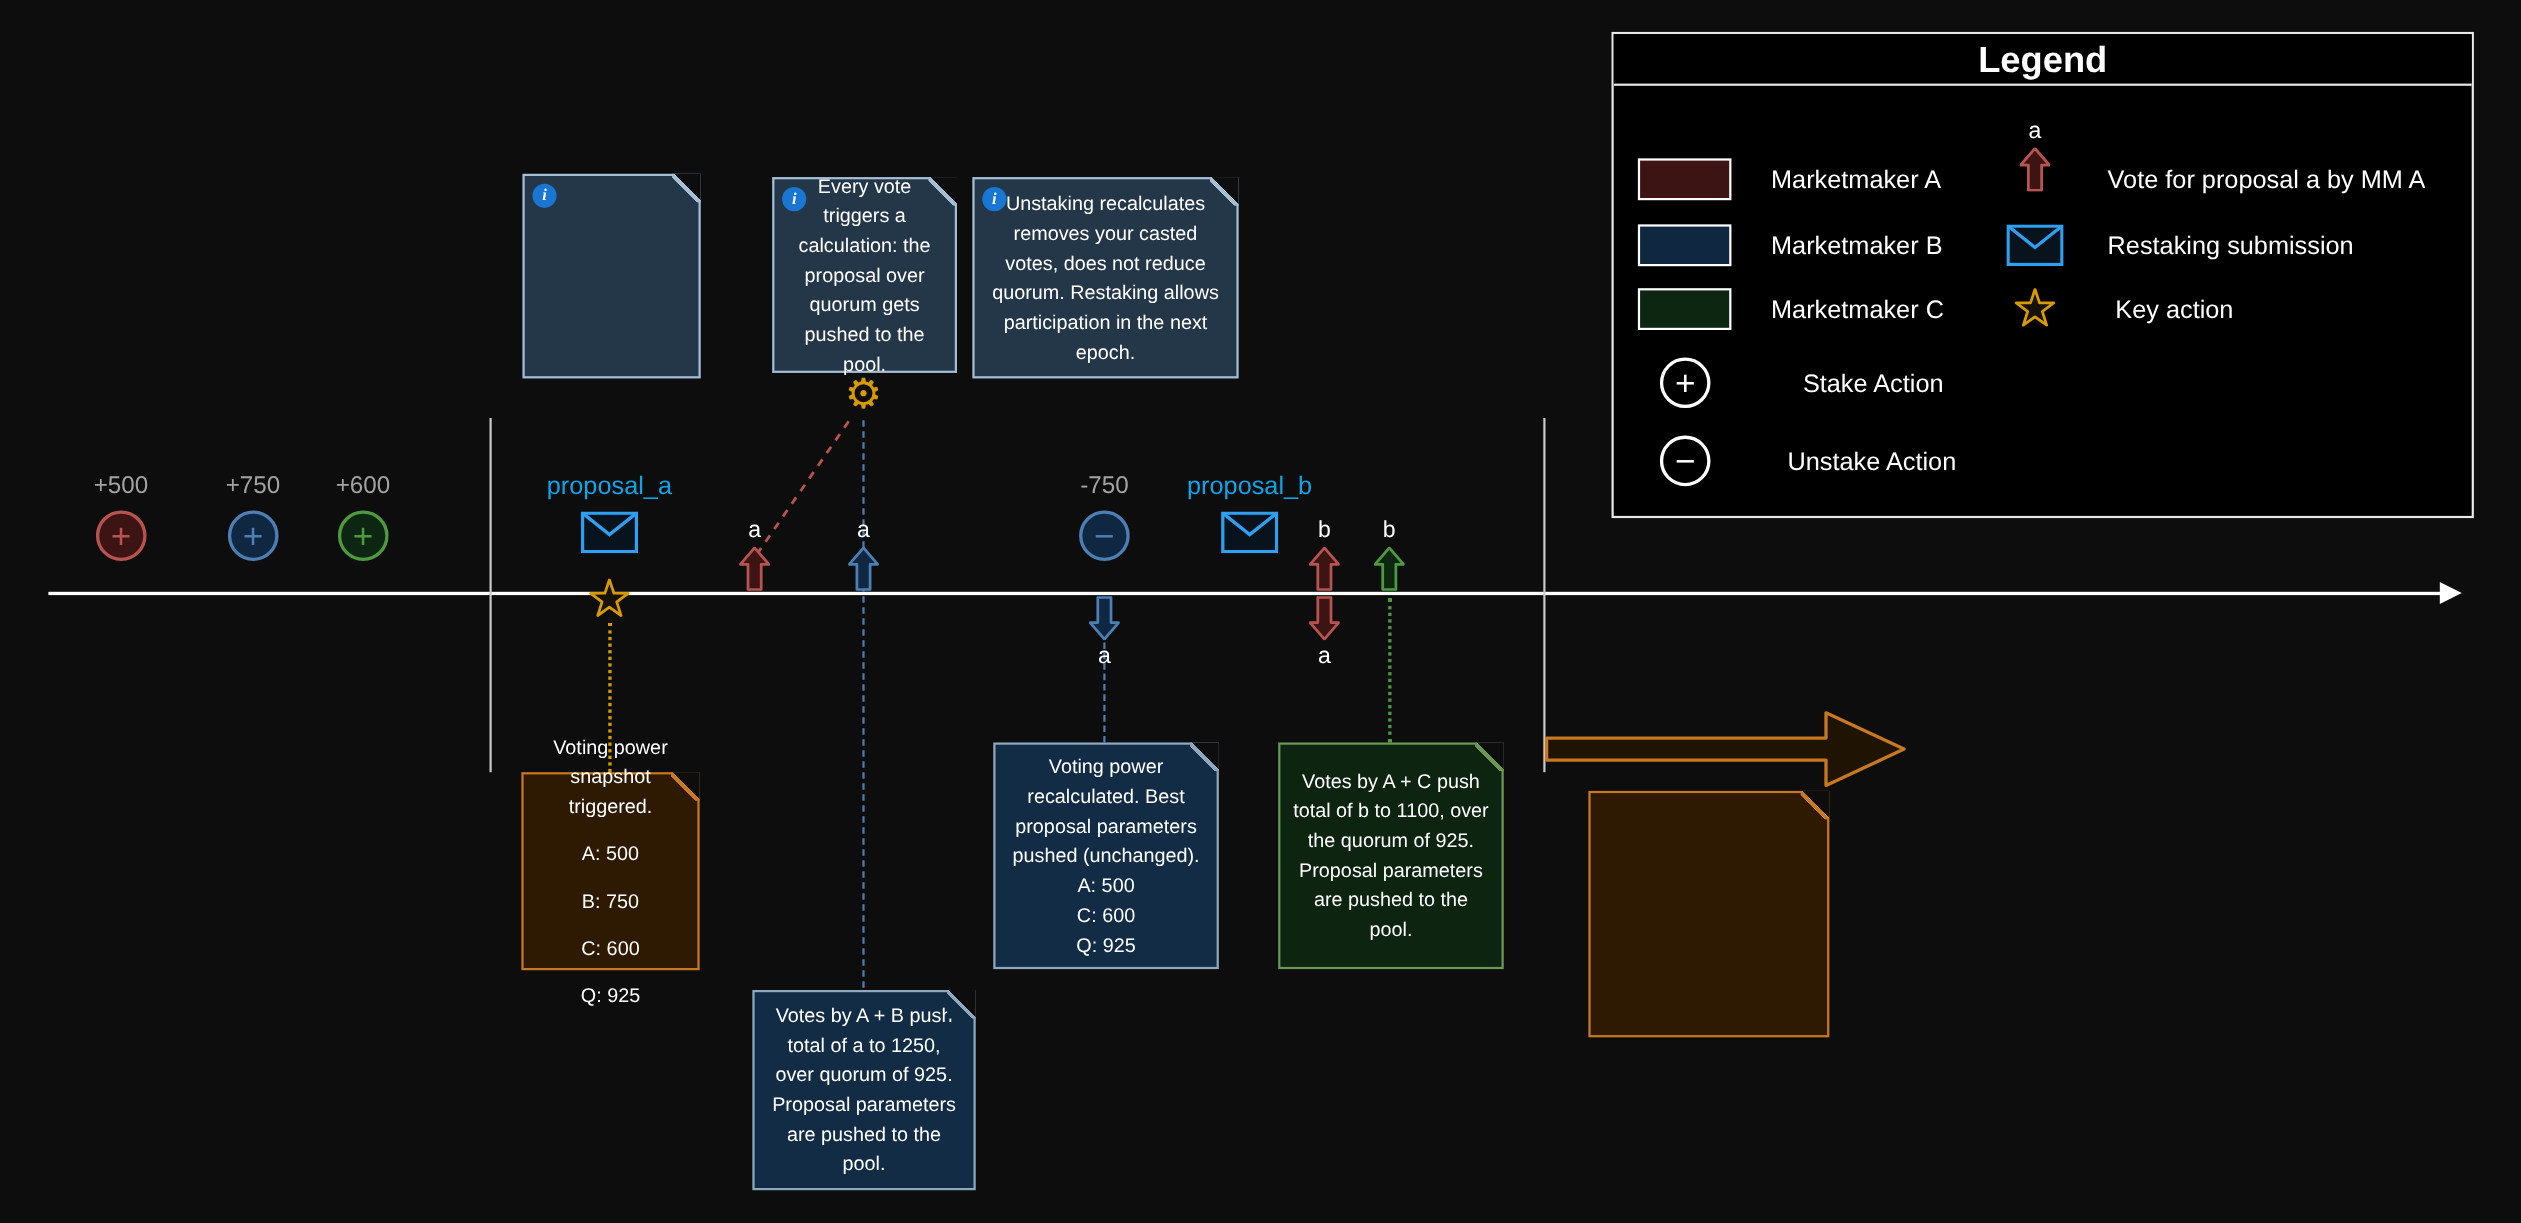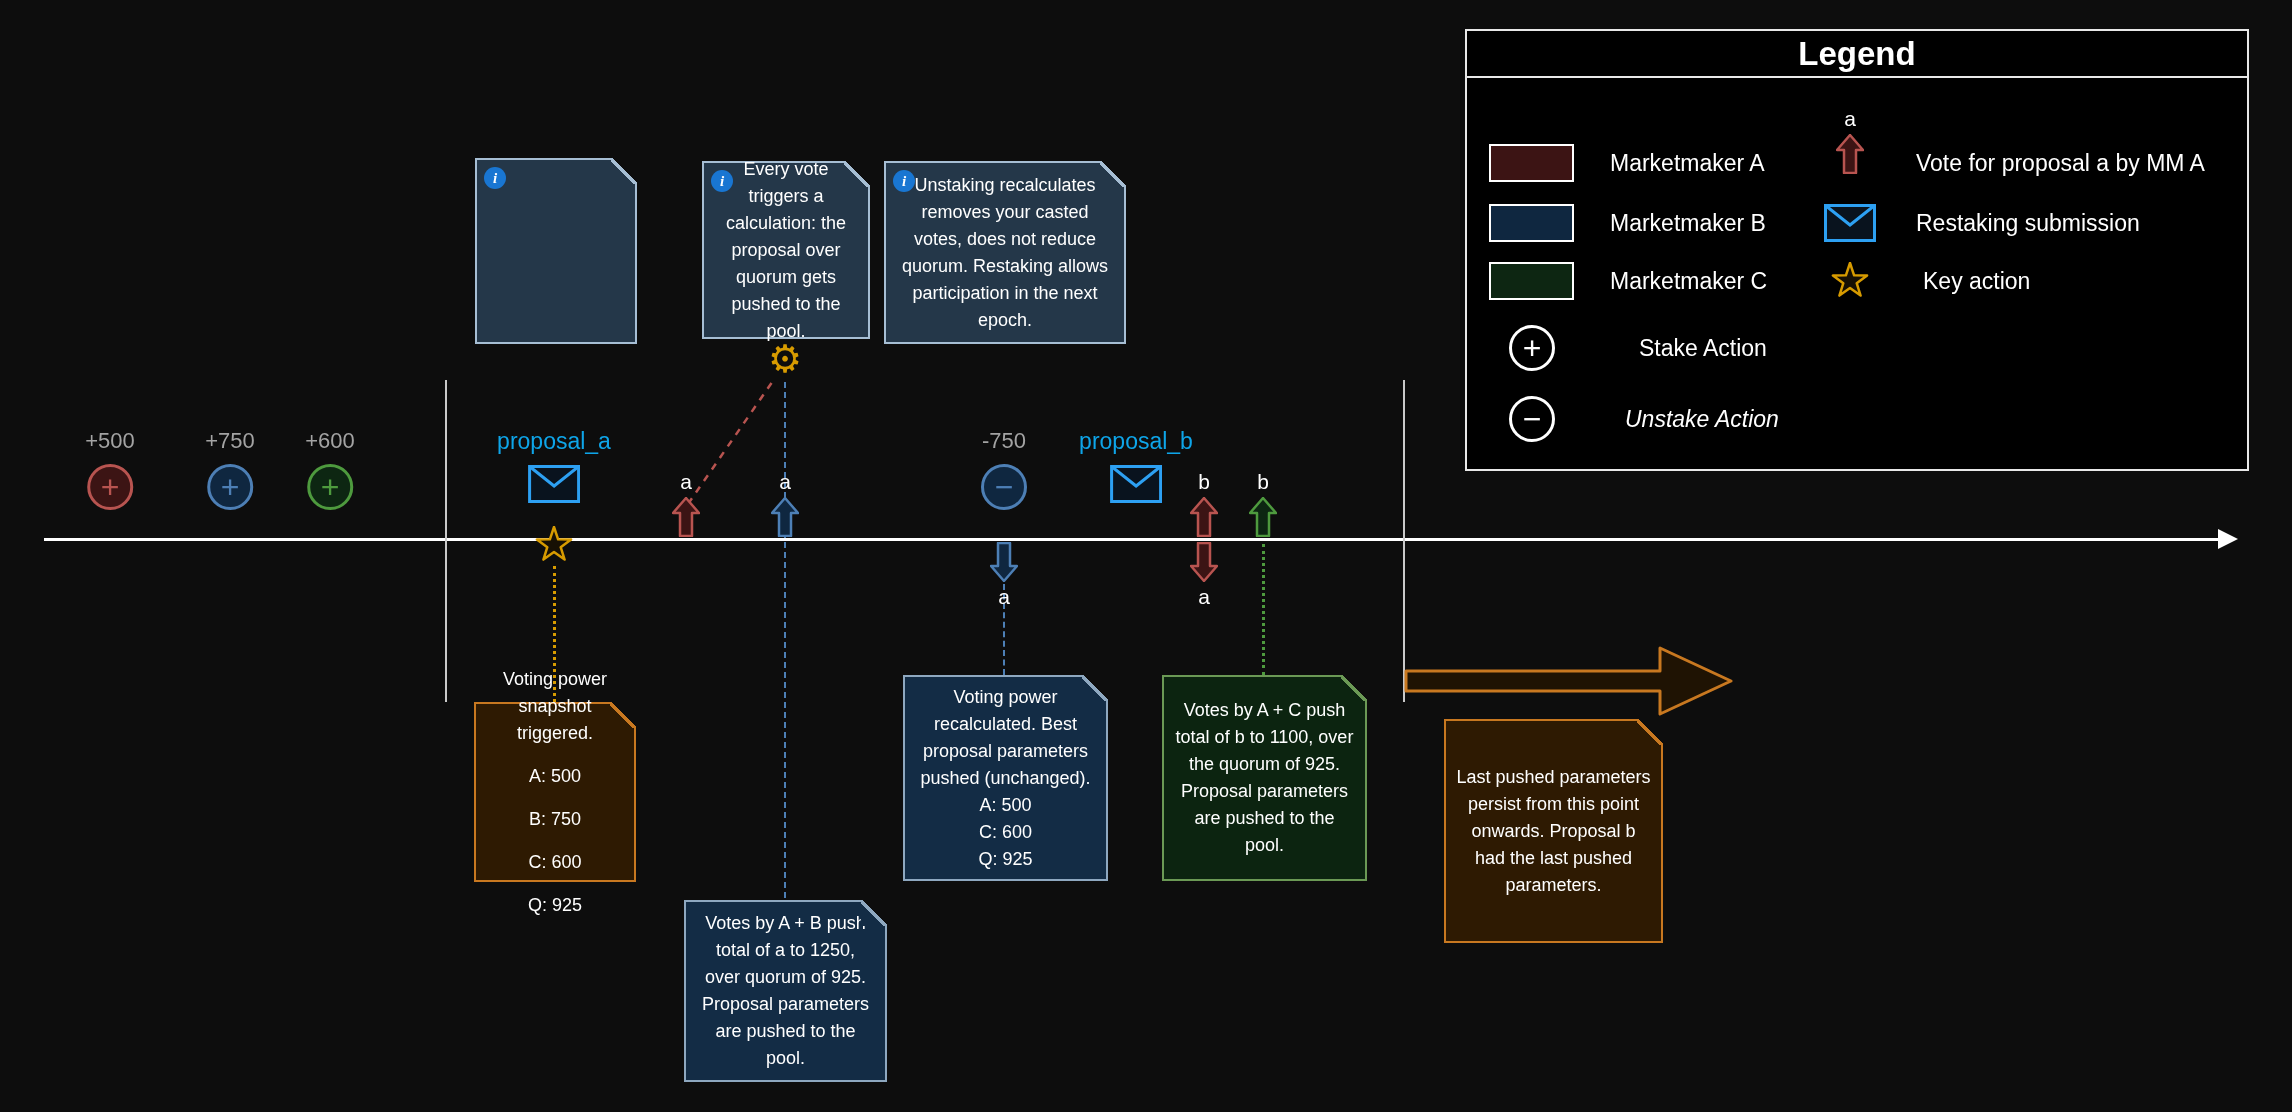--- a/index.html
+++ b/index.html
@@ -213,41 +213,40 @@
     <div>Q: 925</div>
   </div>
 
   <div class="note green-note" style="left:1162px; top:675px; width:205px; height:206px;">
     <span class="fold"></span>
     <div>Votes by A + C push total of b to 1100, over the quorum of 925. Proposal parameters are pushed to the pool.</div>
   </div>
 
   <div class="note orange-note" style="left:1444px; top:719px; width:219px; height:224px;">
     <span class="fold"></span>
-    <div>Last pushed parameters persist from this point onwards. Proposal b had the last pushed parameters.</div>
   </div>
 
   <div class="legend">
     <div class="legend-title">Legend</div>
 
     <div class="swatch swatch-A" style="top:113px;"></div>
     <div class="legend-label" style="left:143px; top:113px; line-height:38px;">Marketmaker A</div>
     <div class="swatch swatch-B" style="top:173px;"></div>
     <div class="legend-label" style="left:143px; top:173px; line-height:38px;">Marketmaker B</div>
     <div class="swatch swatch-C" style="top:231px;"></div>
     <div class="legend-label" style="left:143px; top:231px; line-height:38px;">Marketmaker C</div>
 
     <div class="circle-marker circle-legend" style="position:absolute; left:42px; top:294px;">
         <span class="sign">+</span>
       </div>
     <div class="legend-label" style="left:172px; top:294px; line-height:46px;">Stake Action</div>
     <div class="circle-marker circle-legend" style="position:absolute; left:42px; top:365px;">
         <span class="sign">−</span>
       </div>
-    <div class="legend-label" style="left:158px; top:365px; line-height:46px;font-style:italic;">Unstake Action</div>
+    <div class="legend-label" style="left:158px; top:365px; line-height:46px;">Unstake Action</div>
 
     <div class="vote" style="left:383px; top:76px; position:absolute;">
       <div class="vote-letter">a</div>
       <svg class="vote-arrow arrow-red" width="28" height="40" viewBox="0 0 28 40">
         <path d="M14 1 L27 16 H20 V39 H8 V16 H1 Z"></path>
       </svg>
     </div>
     <div class="legend-label" style="left:449px; top:113px; line-height:38px;">Vote for proposal a by MM A</div>
 
     <svg class="envelope-svg" style="position:absolute; left:357px; top:173px;" width="52" height="38" viewBox="0 0 52 38">

